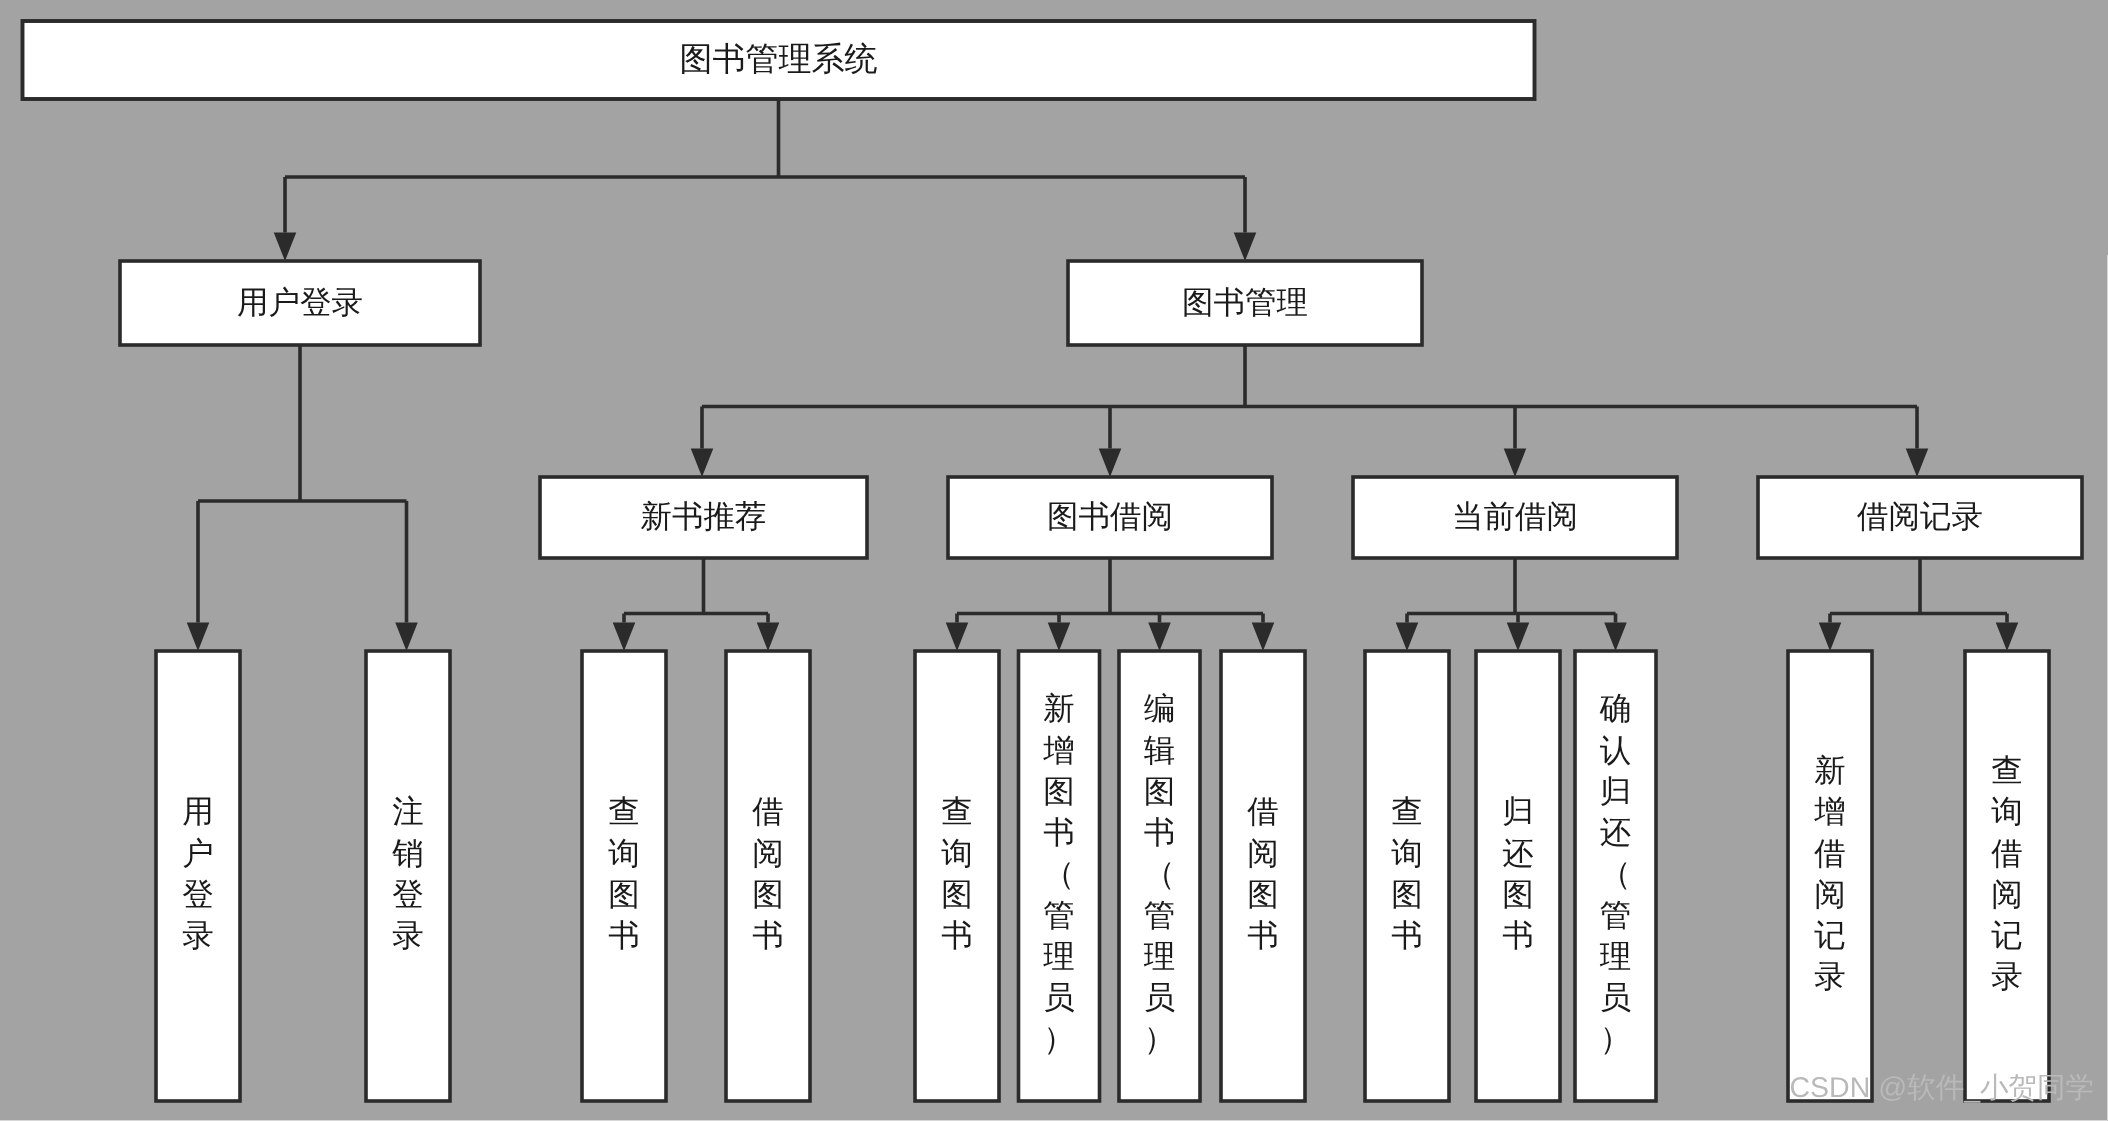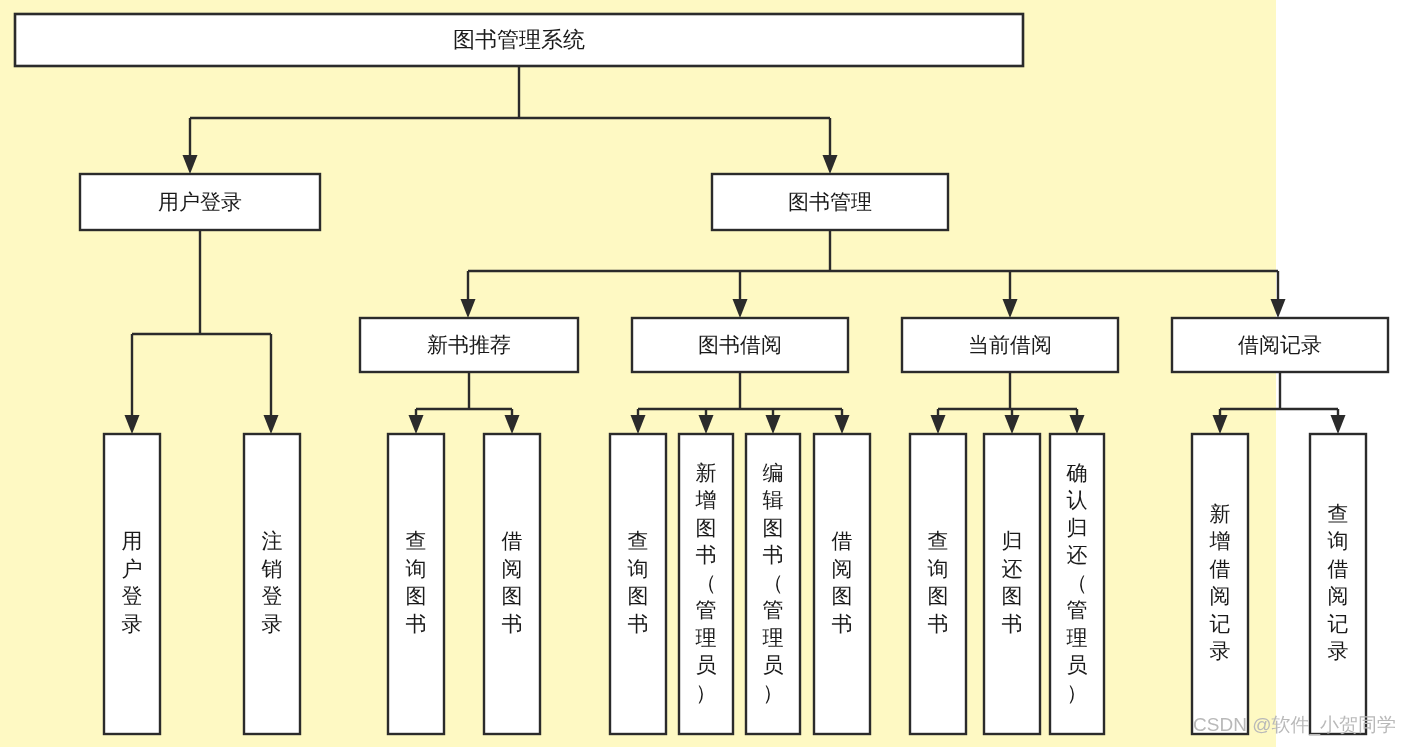--- a/index.html
+++ b/index.html
@@ -9,23 +9,23 @@
     background: #ffffff;
   }
   body {
     width: 1405px;
     height: 747px;
     font-family: "Liberation Sans", "DejaVu Sans", sans-serif;
     overflow: hidden;
   }
   #diagram-root {
     position: relative;
-    width: 1276px;
+    width: 1405px;
     height: 747px;
-    background: #fef9c3;
+    background: #a3a3a3;
   }
   svg.diagram-canvas {
     display: block;
     width: 1405px;
     height: 747px;
   }
   .node-box {
     fill: #ffffff;
     stroke: #2b2b2b;
     stroke-width: 2.4;

